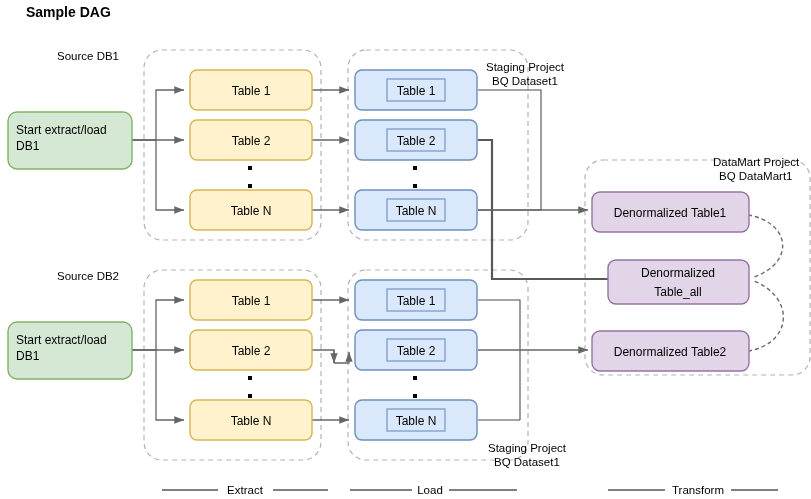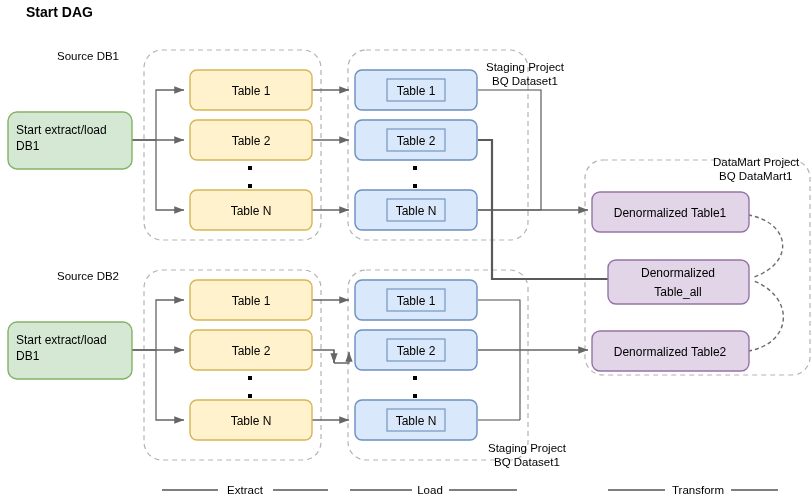--- a/index.html
+++ b/index.html
@@ -17,21 +17,21 @@
   .curve{stroke:#6b6b6b;stroke-width:1.4;fill:none;stroke-dasharray:4 3;}
   .legline{stroke:#000;stroke-width:1.1;fill:none;}
   .innerrect{fill:none;stroke:#6c8ebf;stroke-width:1.1;}
   .dot{fill:#000;}
 </style>
 </head>
 <body>
 
 <div id="page">
 
-  <div id="title">Start DAG</div>
+  <div id="title">Sample DAG</div>
 
   <svg width="811" height="499">
     <defs>
       <marker id="arrow" markerWidth="9" markerHeight="9" refX="7.5" refY="3.2" orient="auto" markerUnits="strokeWidth">
         <path d="M0,0.4 L7.6,3.2 L0,6 z" fill="#666666"></path>
       </marker>
       <marker id="arrowdark" markerWidth="9" markerHeight="9" refX="7.5" refY="3.2" orient="auto" markerUnits="strokeWidth">
         <path d="M0,0.4 L7.6,3.2 L0,6 z" fill="#333333"></path>
       </marker>
     </defs>

